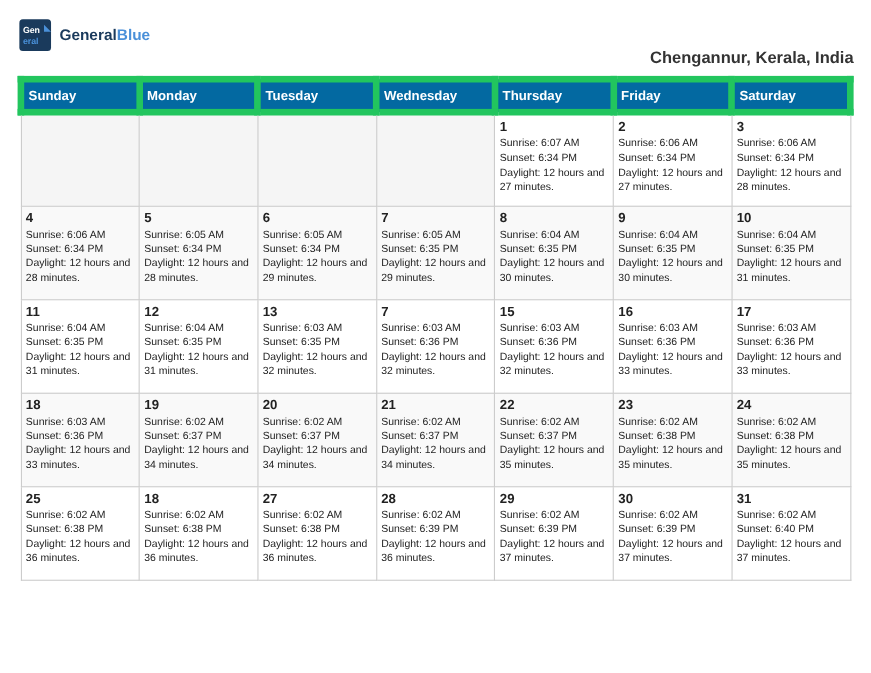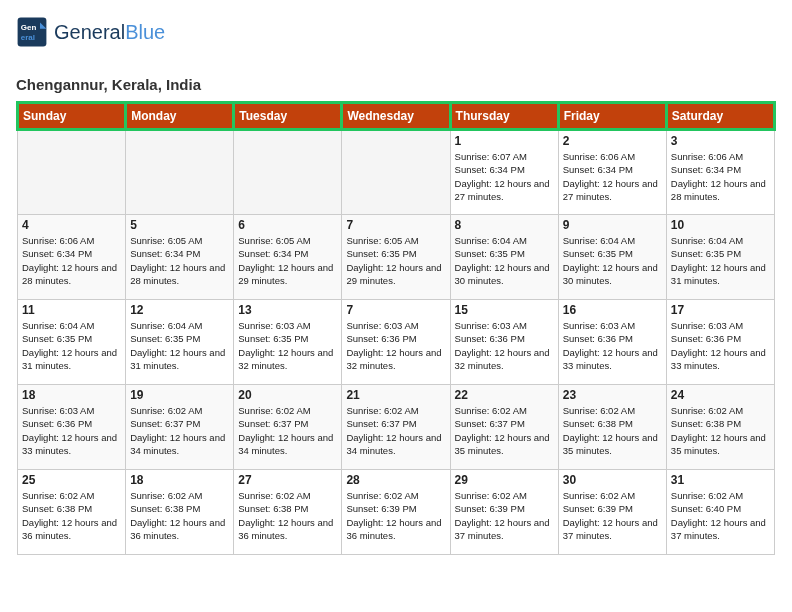--- a/index.html
+++ b/index.html
@@ -8,30 +8,29 @@
       background: #fff;
       width: 792px;
       min-height: 612px;
       padding: 16px;
     }
     .header {
       display: flex;
       justify-content: space-between;
       align-items: flex-start;
       margin-bottom: 8px;
-      flex-direction: column;
     }
     .logo {
       display: flex;
       align-items: center;
       gap: 6px;
     }
     .logo-text {
-      font-size: 20px;
-      font-weight: normal;
+      font-size: 14px;
+      font-weight: bold;
       color: #1a3a5c;
       line-height: 1.1;
     }
     .logo-text span {
       color: #4a90d9;
     }
     .logo-icon {
       width: 32px;
       height: 32px;
     }
@@ -49,27 +48,27 @@
       color: #333;
       font-weight: bold;
       margin-top: 28px;
     }
     .calendar {
       width: 100%;
       border-collapse: collapse;
       border: 1px solid #ccc;
     }
     .calendar th {
-      background-color: #c2410c;
+      background-color: #0369a1;
       color: #fff;
       font-size: 12px;
       font-weight: bold;
       padding: 5px 4px;
       text-align: left;
-      border: 3px solid #22c55e;
+      border: 6px solid #22c55e;
     }
     .calendar td {
       vertical-align: top;
       border: 1px solid #ccc;
       padding: 3px 4px;
       width: 108px;
       height: 85px;
       background: #fff;
       font-size: 9.5px;
       color: #222;

